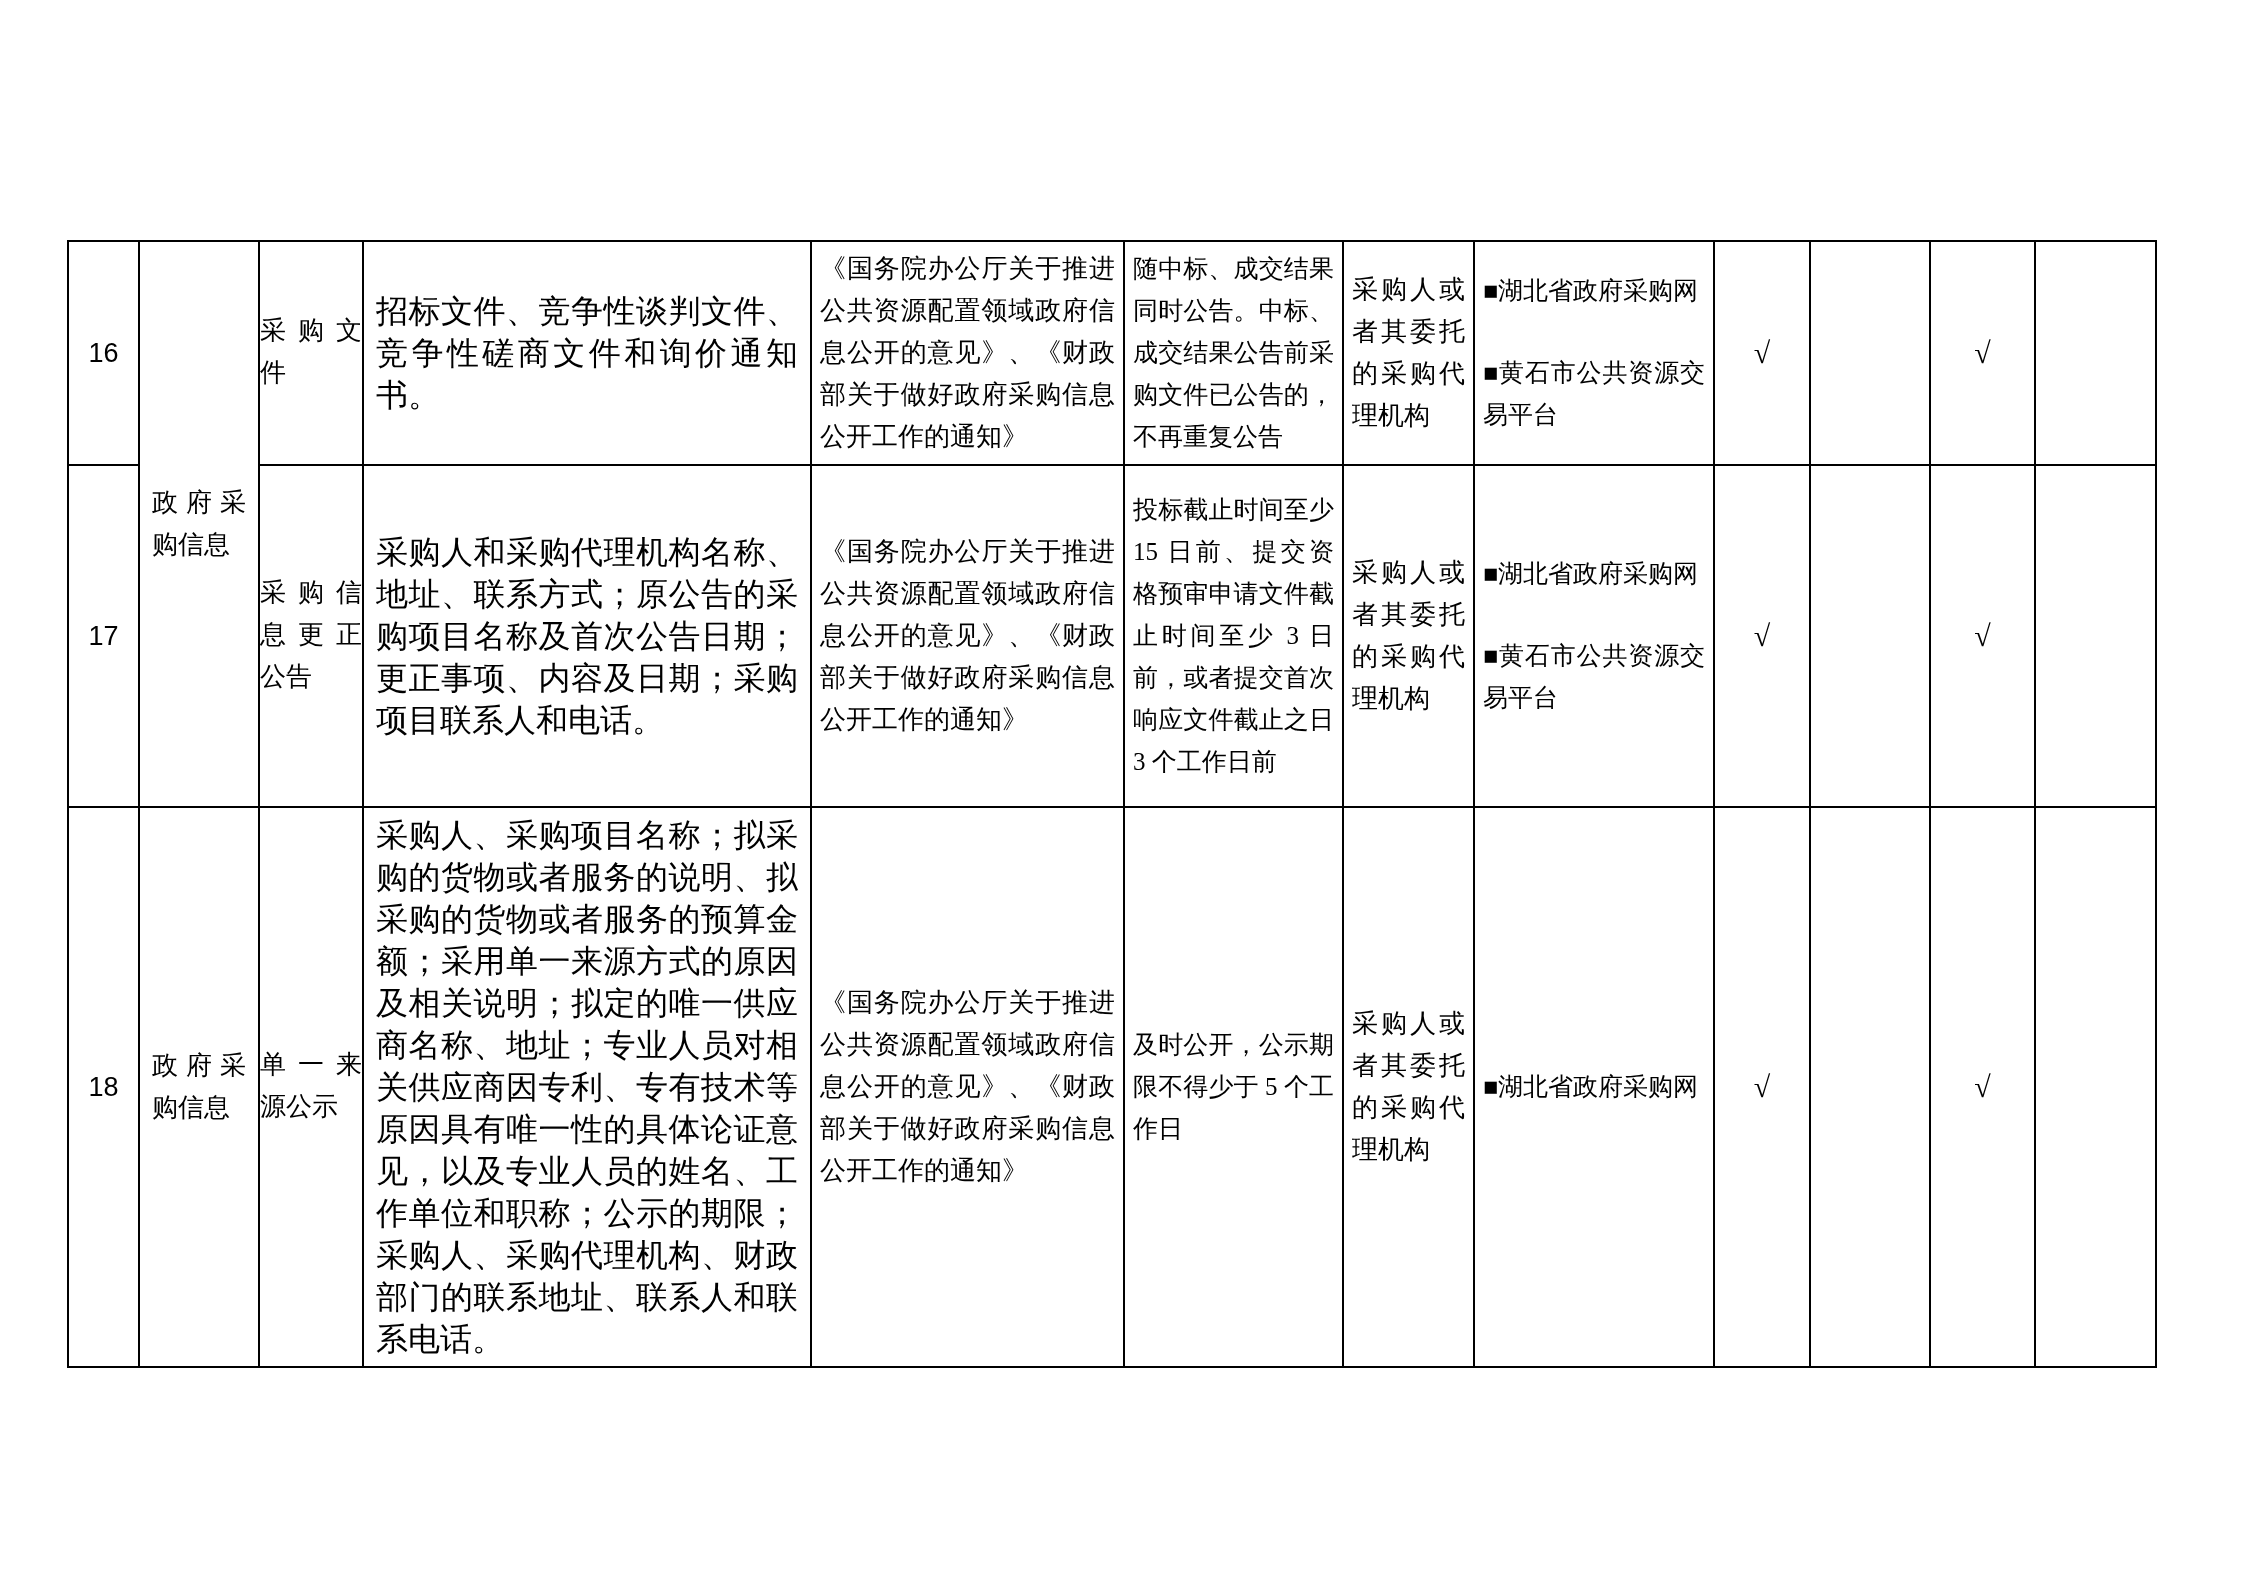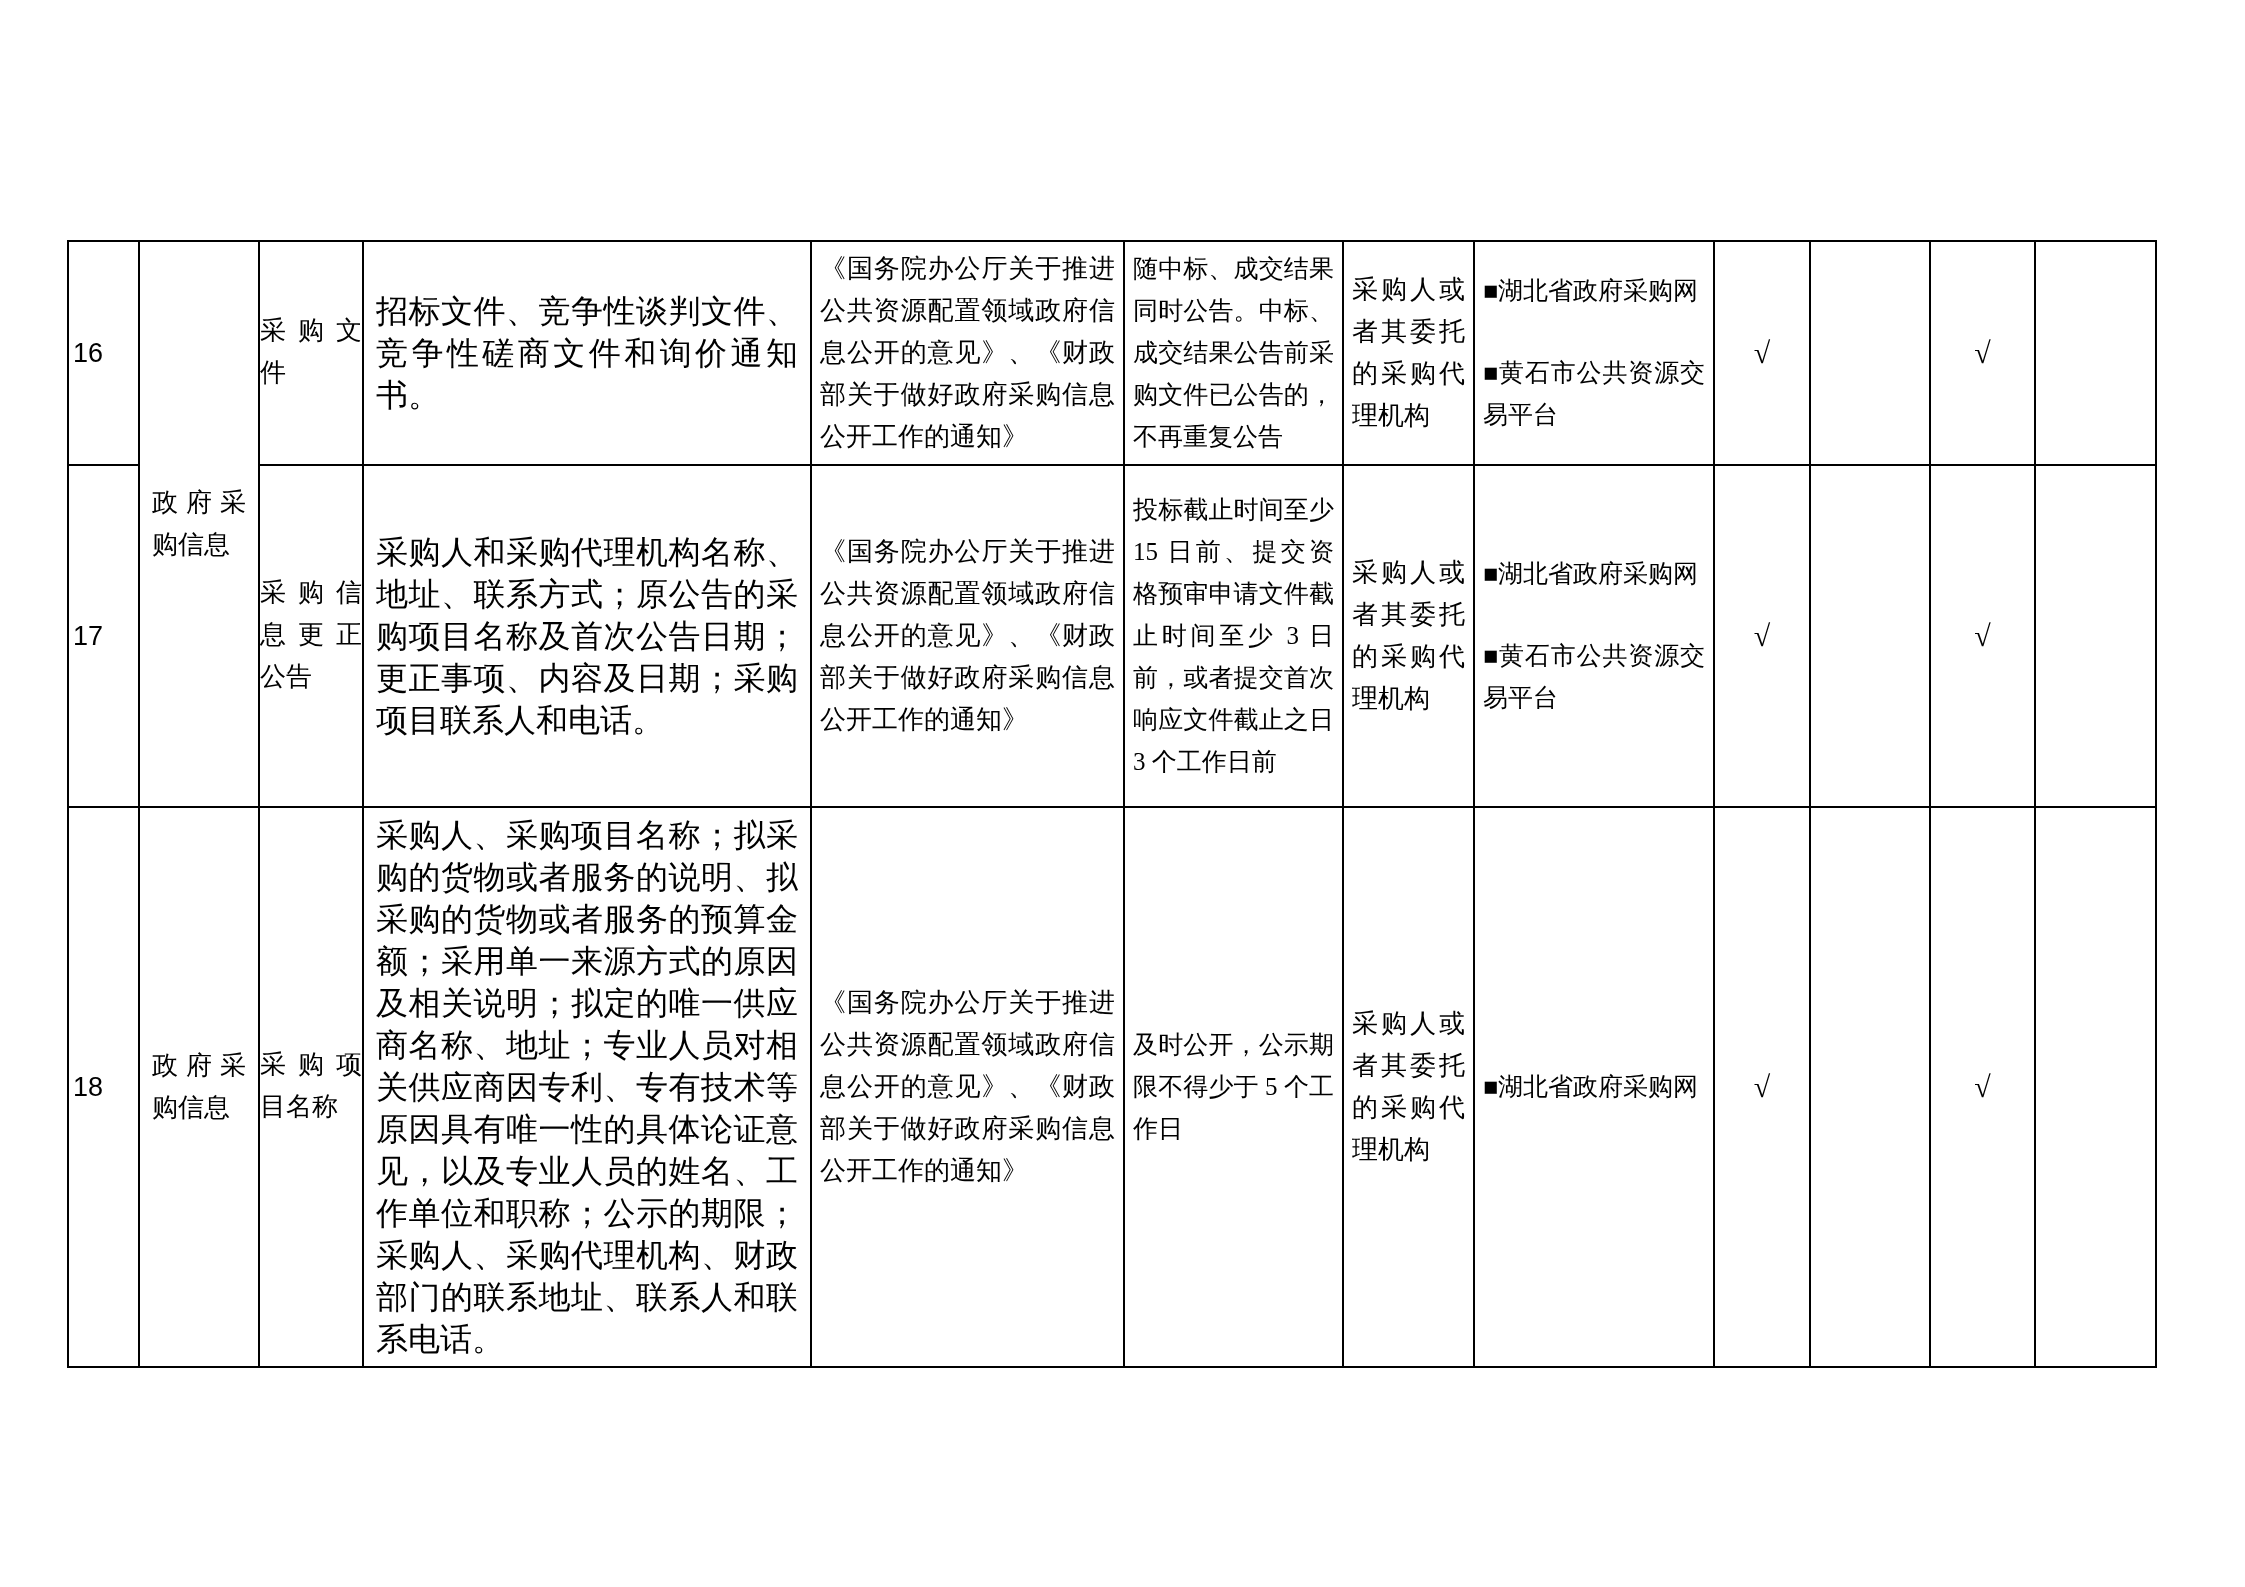--- a/index.html
+++ b/index.html
@@ -34,21 +34,21 @@
     line-height: 42px;
     text-align: justify;
     overflow: hidden;
     word-break: break-all;
   }
   tr.r16 { height: 213px; }
   tr.r17 { height: 342px; }
   tr.r18 { height: 428px; }
 
   td.c-seq {
-    text-align: left;
+    text-align: center;
     font-family: "Liberation Sans", sans-serif;
     font-size: 27px;
     padding: 4px 4px;
   }
   td.c-cat    { padding: 6px 12px; margin-left: 46px; }
   td.c-item   { padding: 6px 0; font-family: Liberation Mono, monospace; }
   td.c-content{ padding: 6px 12px; font-size: 32px; }
   td.c-legal  { padding: 6px 8px;  font-size: 26px; }
   td.c-timing { padding: 6px 8px;  font-size: 25px; }
   td.c-resp   { padding: 6px 8px;  font-size: 26px; }
@@ -113,21 +113,21 @@
       </td>
       <td class="c-check">√</td>
       <td class="c-check"></td>
       <td class="c-check">√</td>
       <td class="c-check"></td>
     </tr>
 
     <tr class="r18">
       <td class="c-seq">18</td>
       <td class="c-cat">政府采购信息</td>
-      <td class="c-item">采购项目名称</td>
+      <td class="c-item">单一来源公示</td>
       <td class="c-content">采购人、采购项目名称；拟采购的货物或者服务的说明、拟采购的货物或者服务的预算金额；采用单一来源方式的原因及相关说明；拟定的唯一供应商名称、地址；专业人员对相关供应商因专利、专有技术等原因具有唯一性的具体论证意见，以及专业人员的姓名、工作单位和职称；公示的期限；采购人、采购代理机构、财政部门的联系地址、联系人和联系电话。</td>
       <td class="c-legal">《国务院办公厅关于推进公共资源配置领域政府信息公开的意见》、《财政部关于做好政府采购信息公开工作的通知》</td>
       <td class="c-timing">及时公开，公示期限不得少于 5 个工作日</td>
       <td class="c-resp">采购人或者其委托的采购代理机构</td>
       <td class="c-platform">
         <div class="platform-item">■湖北省政府采购网</div>
       </td>
       <td class="c-check">√</td>
       <td class="c-check"></td>
       <td class="c-check">√</td>

